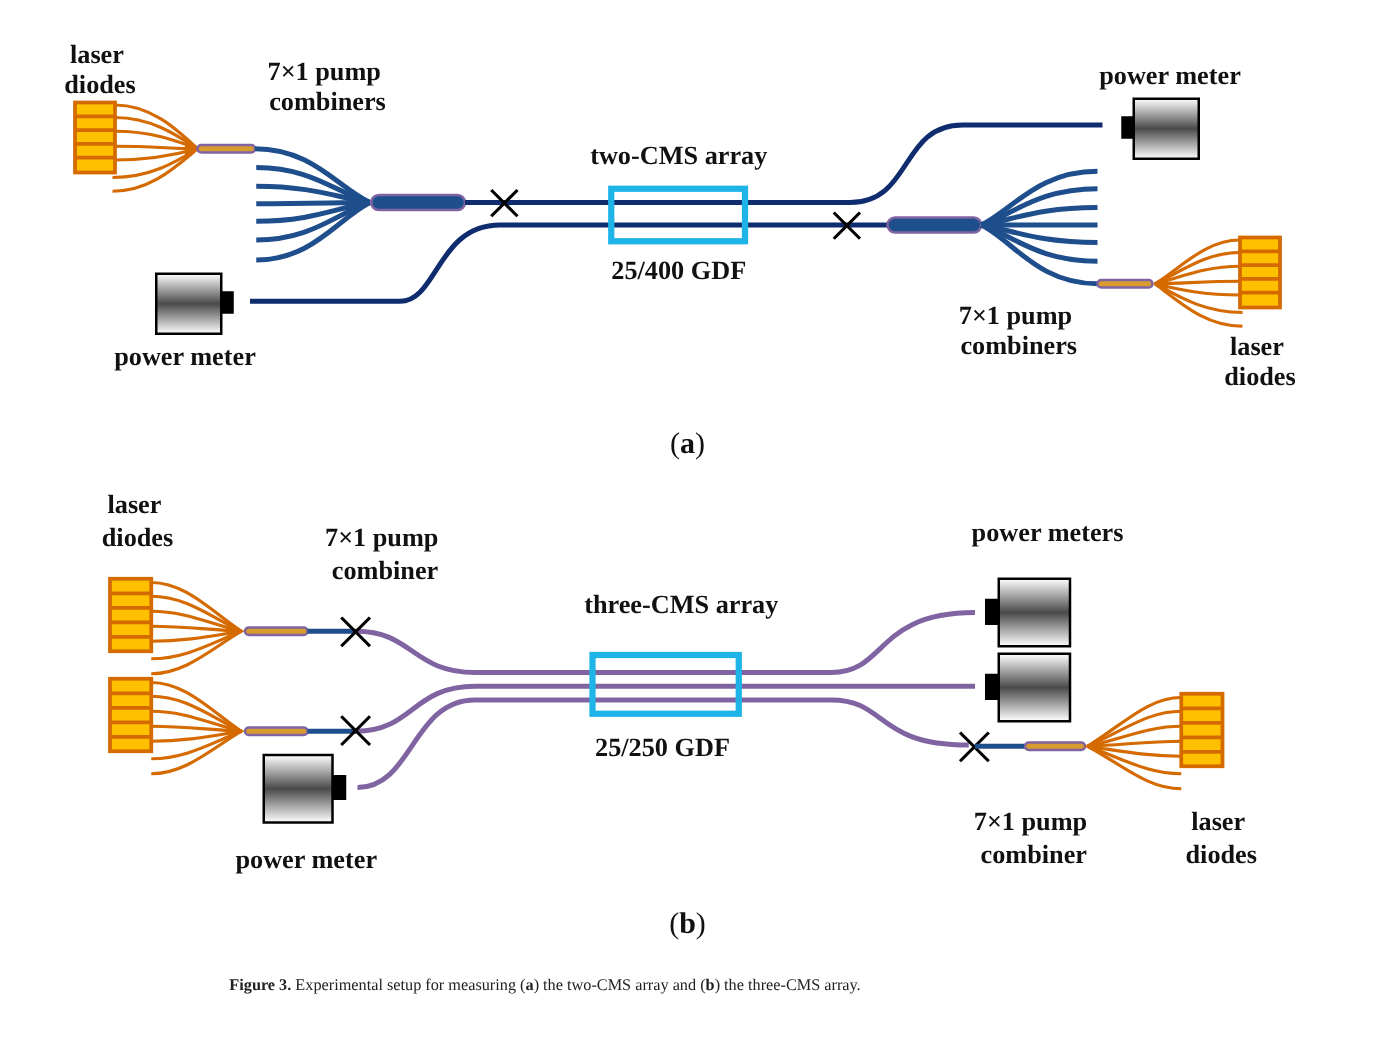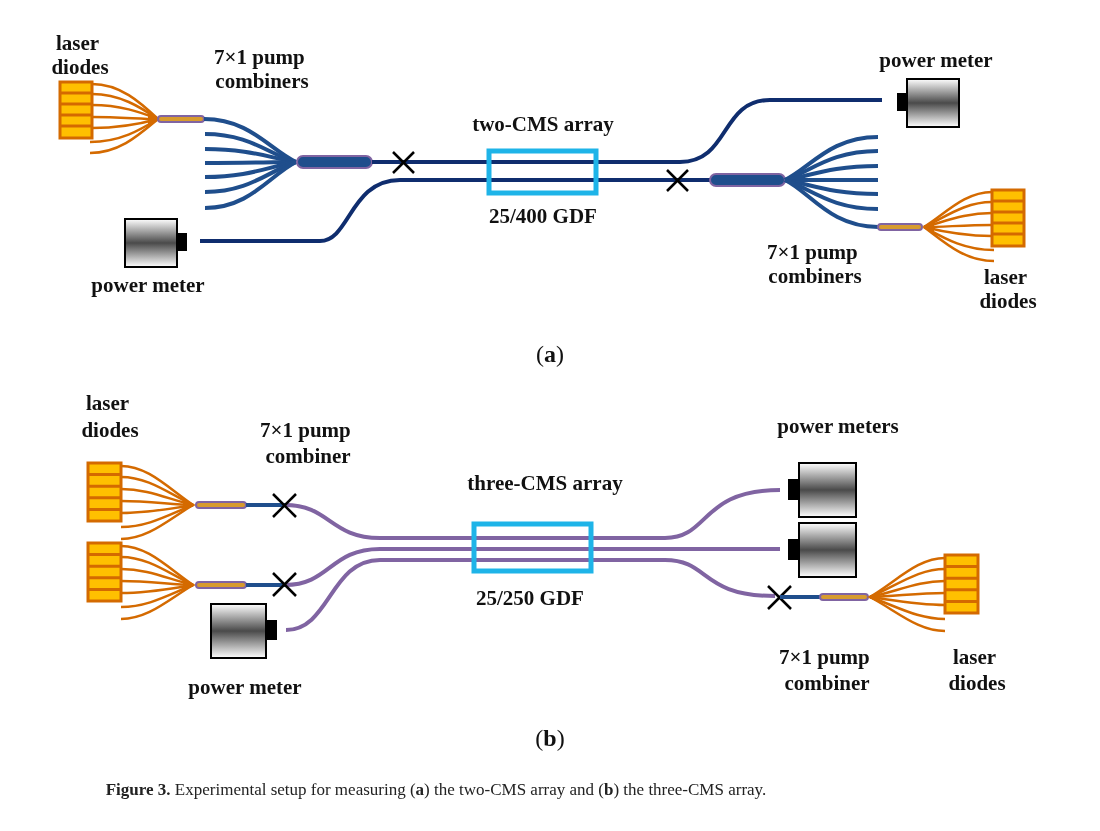--- a/index.html
+++ b/index.html
@@ -1,21 +1,21 @@
 <!DOCTYPE html>
 <html><head>
 <meta charset="utf-8">
 <style>
   html, body { margin:0; padding:0; background:#ffffff; }
   body { width:1100px; height:831px; position:relative; overflow:hidden; font-family:"Liberation Serif", serif; }
   svg#fig { position:absolute; left:0; top:0; }
   .lbl { font-family:"Liberation Serif", serif; font-weight:bold; font-size:21px; fill:#111; }
   .sub { font-family:"Liberation Serif", serif; font-size:24px; fill:#111; }
   .subb { font-weight:bold; }
-  .caption { position:absolute; left:0; width:872px; top:780px; text-align:center; font-family:"Liberation Serif", serif; font-size:17px; color:#222; }
+  .caption { position:absolute; left:0; width:872px; top:780px; text-align:center; font-family:"Liberation Serif", serif; font-size:13px; color:#222; }
   .caption b { font-weight:bold; }
 </style>
 </head>
 <body>
 
 <svg id="fig" width="1100" height="780" viewBox="0 0 1100 780" xmlns="http://www.w3.org/2000/svg">
   <defs>
     <linearGradient id="pmGrad" x1="0" y1="0" x2="0" y2="1">
       <stop offset="0" stop-color="#ffffff"></stop>
       <stop offset="0.5" stop-color="#4a4a4a"></stop>

